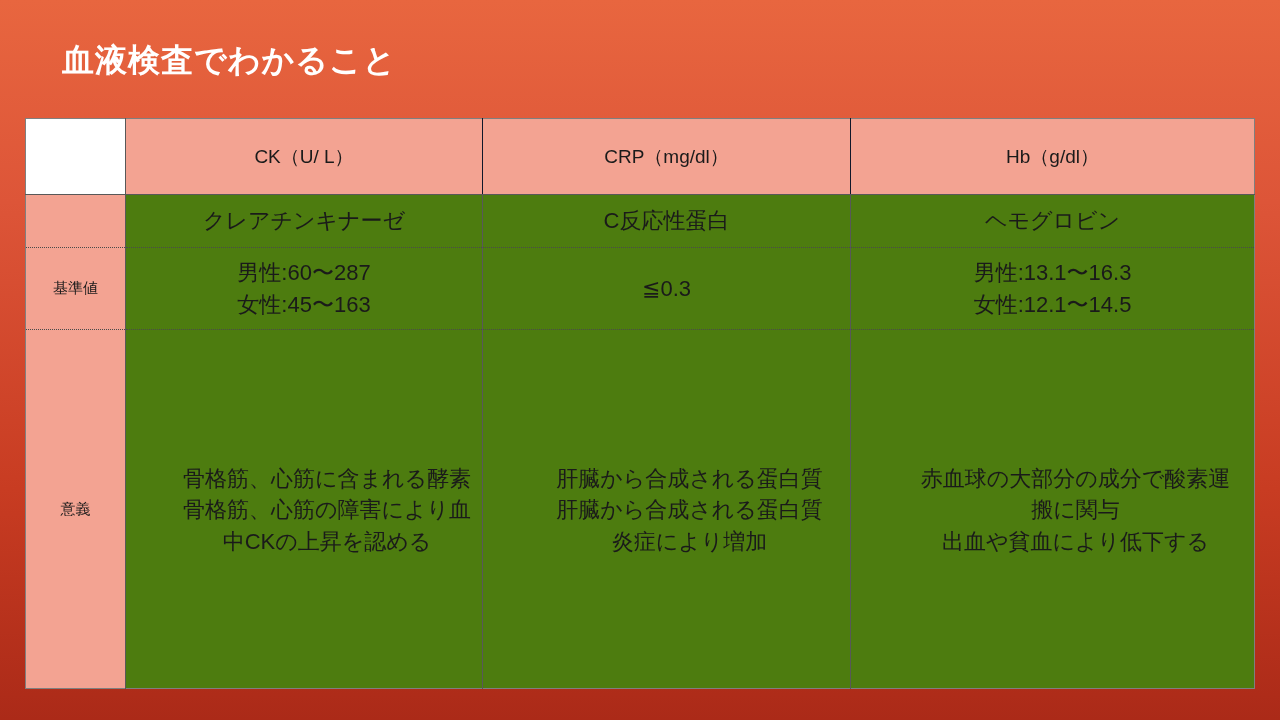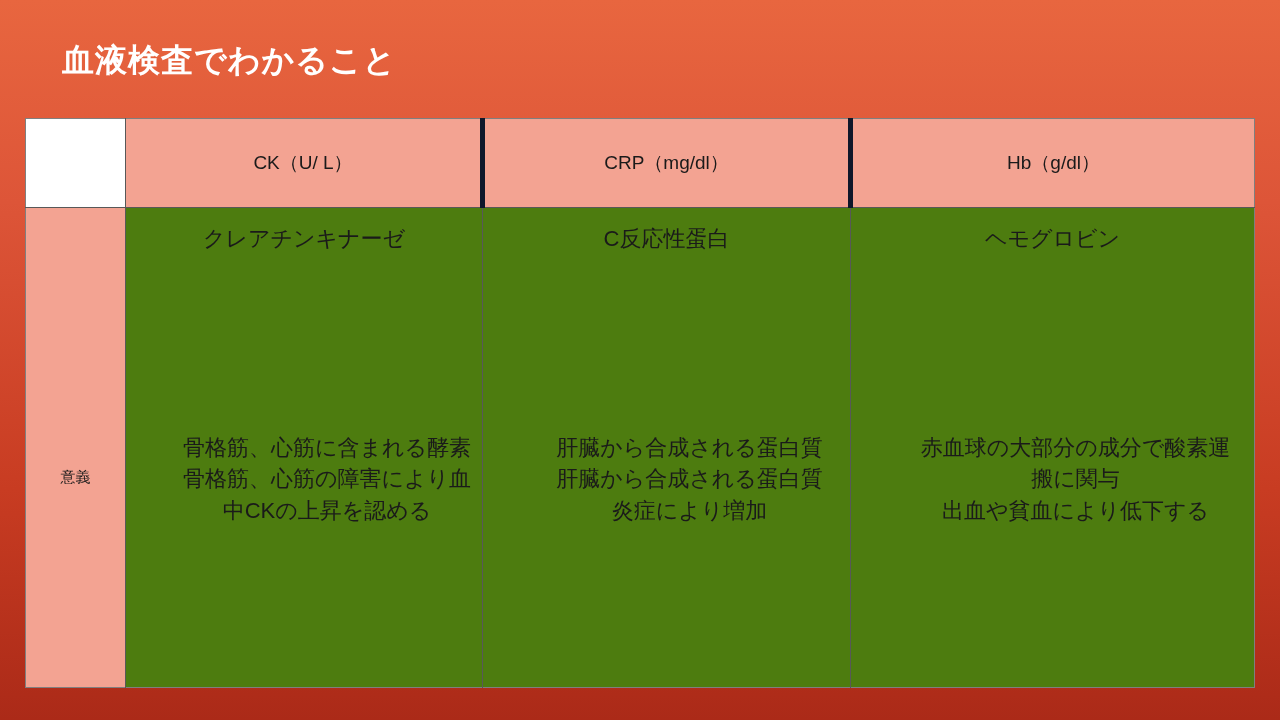--- a/index.html
+++ b/index.html
@@ -59,21 +59,21 @@
     border-bottom: 1px solid #585858;
     border-right: 1px solid #585858;
   }
   .hdr-cell {
     background: #f3a392;
     color: #1a1a1a;
     font-size: 19px;
     font-weight: bold;
     border-bottom: 1px solid #585858;
   }
-  .hdr-cell + .hdr-cell { border-left: 5px solid #0f172a; }
+  .hdr-cell + .hdr-cell { border-left: 1px solid #0f172a; }
 
   
   .rowlabel {
     background: #f3a392;
     color: #1a1a1a;
     font-size: 15px;
     font-weight: bold;
     border-right: 1px solid #585858;
   }
   .rowlabel.dotted-top    { border-top: 1px dotted #4a4a4a; }
@@ -134,20 +134,40 @@
             <span>C反応性蛋白</span>
           </div>
         </td>
         <td class="body-cell">
           <div class="cell-lines">
             <span>ヘモグロビン</span>
           </div>
         </td>
       </tr>
 
+      <tr class="ref-row">
+        <td class="rowlabel dotted-top dotted-bottom">基準値</td>
+        <td class="body-cell dotted-top dotted-bottom">
+          <div class="cell-lines">
+            <span>男性:60〜287</span>
+            <span>女性:45〜163</span>
+          </div>
+        </td>
+        <td class="body-cell dotted-top dotted-bottom">
+          <div class="cell-lines">
+            <span>≦0.3</span>
+          </div>
+        </td>
+        <td class="body-cell dotted-top dotted-bottom">
+          <div class="cell-lines">
+            <span>男性:13.1〜16.3</span>
+            <span>女性:12.1〜14.5</span>
+          </div>
+        </td>
+      </tr>
 
       <tr class="mean-row">
         <td class="rowlabel">意義</td>
         <td class="body-cell mean-cell">
           <div class="cell-lines">
             <span>骨格筋、心筋に含まれる酵素</span>
             <span>骨格筋、心筋の障害により血</span>
             <span>中CKの上昇を認める</span>
           </div>
         </td>

